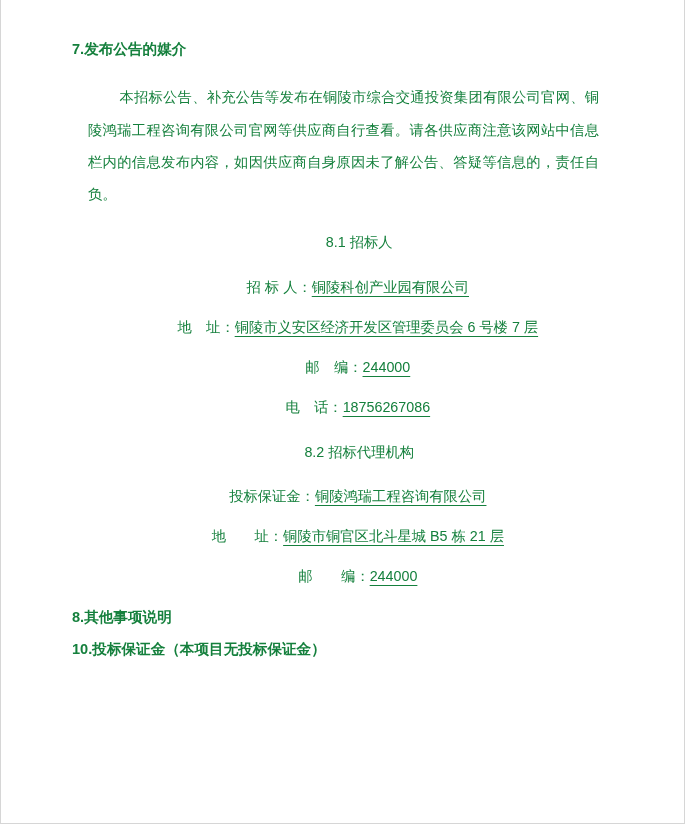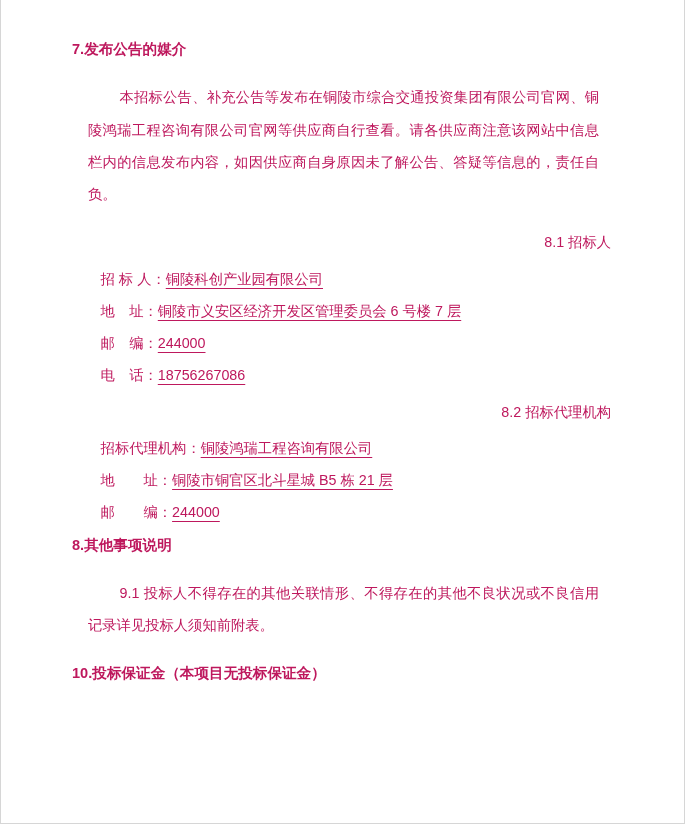--- a/index.html
+++ b/index.html
@@ -17,44 +17,44 @@
     border-right: 1px solid #d6d6d6;
     border-bottom: 1px solid #d6d6d6;
     overflow: hidden;
   }
   .content {
     box-sizing: border-box;
     padding: 33px 69px 0 71px;
     font-family: "Liberation Sans", sans-serif;
     font-size: 14.3px;
     line-height: 32.25px;
-    color: #be185d;
+    color: #15803d;
     text-align: justify;
   }
   .heading {
     margin: 0;
     font-size: 14.6px;
     font-weight: 700;
     text-align: left;
   }
   .para {
     margin: 16px;
     text-indent: 2.2em;
     text-align: justify;
   }
   .subheading {
-    margin: 4px;
+    margin: 12px;
     text-indent: 2.2em;
     font-weight: 400;
-    text-align: right;
+    text-align: center;
   }
   .field {
-    margin: 0;
+    margin: 8px;
     padding-left: 2em;
-    text-align: left;
+    text-align: center;
   }
   .flabel {
     white-space: pre;
   }
   .fvalue {
     text-decoration: underline;
     text-decoration-thickness: 1px;
     text-underline-offset: 3.5px;
     white-space: pre;
   }
@@ -80,28 +80,27 @@
     <p class="field">
       <span class="flabel">邮　编：</span><span class="fvalue">244000</span>
     </p>
     <p class="field">
       <span class="flabel">电　话：</span><span class="fvalue">18756267086</span>
     </p>
 
     <p class="subheading">8.2 招标代理机构</p>
 
     <p class="field">
-      <span class="flabel">招标代理机构：</span><span class="fvalue">铜陵鸿瑞工程咨询有限公司</span>
+      <span class="flabel">投标保证金：</span><span class="fvalue">铜陵鸿瑞工程咨询有限公司</span>
     </p>
     <p class="field">
       <span class="flabel">地　　址：</span><span class="fvalue">铜陵市铜官区北斗星城 B5 栋 21 层</span>
     </p>
     <p class="field">
       <span class="flabel">邮　　编：</span><span class="fvalue">244000</span>
     </p>
 
     <h2 class="heading">8.其他事项说明</h2>
-    <p class="para">9.1 投标人不得存在的其他关联情形、不得存在的其他不良状况或不良信用记录详见投标人须知前附表。</p>
 
     <h2 class="heading">10.投标保证金（本项目无投标保证金）</h2>
 
   </div>
 </div>
 
 </body></html>

